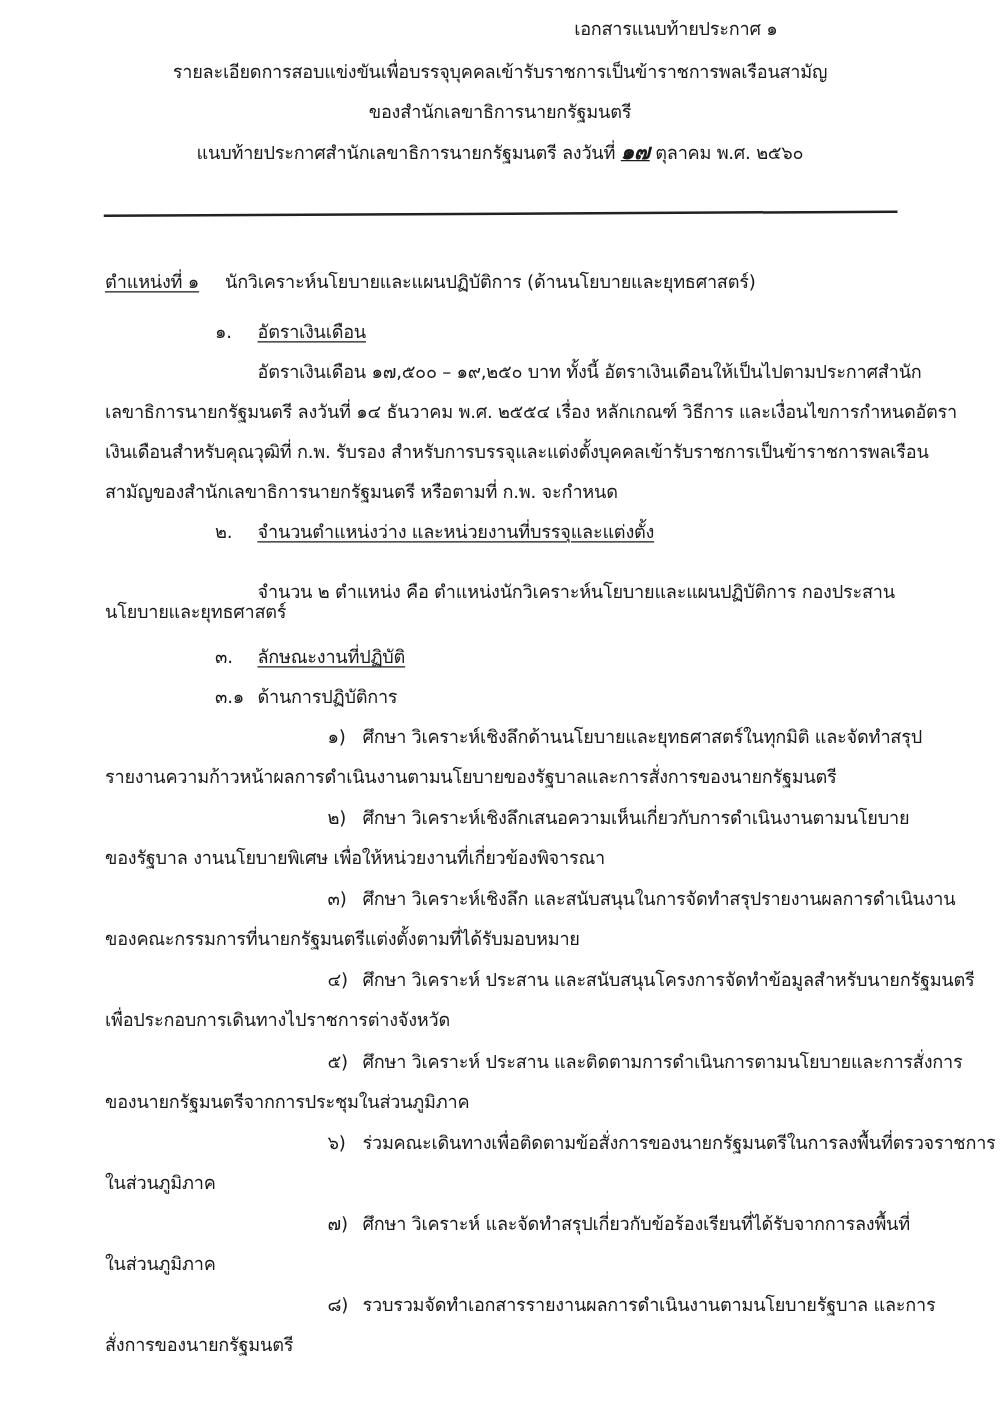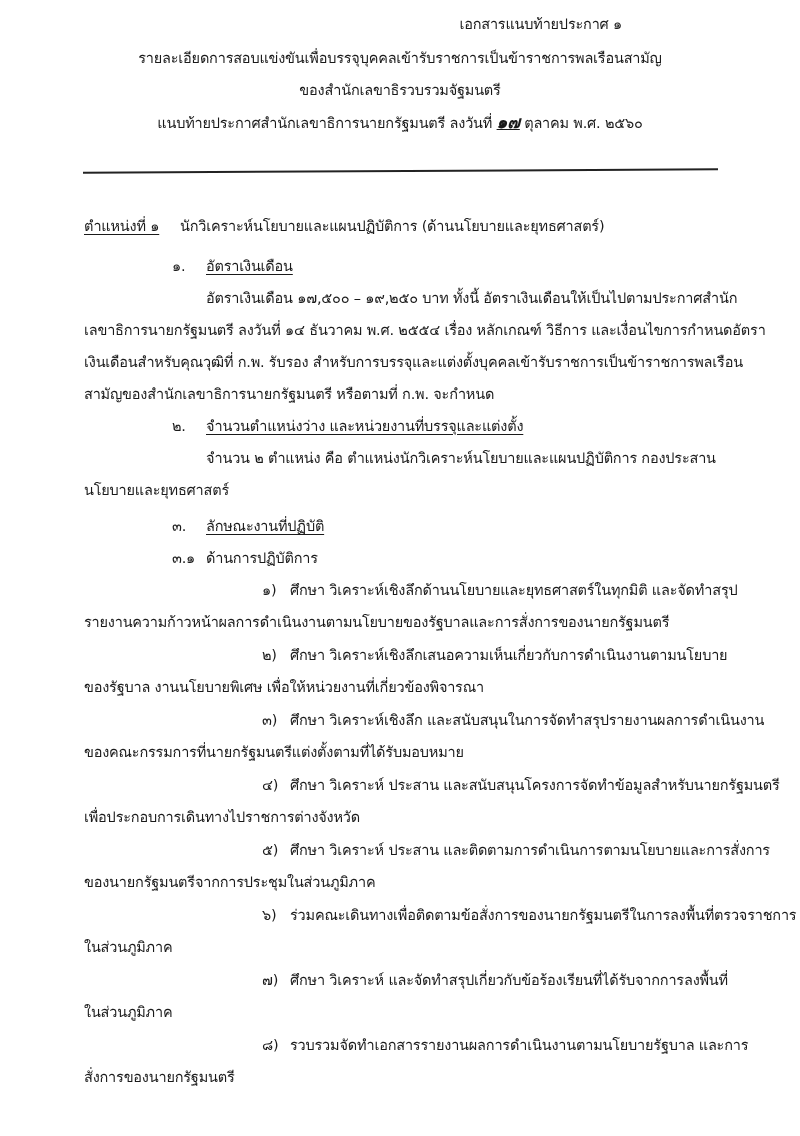--- a/index.html
+++ b/index.html
@@ -17,21 +17,21 @@
   .rule { position: absolute; left: 83px; top: 170px; width: 635px; height: 0; border-top: 2px solid #222; transform: rotate(-0.3deg); }
 </style>
 </head>
 <body>
 
 <div class="page">
 
   <div class="line" style="right:78px; top:14px;">เอกสารแนบท้ายประกาศ ๑</div>
 
   <div class="line center" style="top:48px;">รายละเอียดการสอบแข่งขันเพื่อบรรจุบุคคลเข้ารับราชการเป็นข้าราชการพลเรือนสามัญ</div>
-  <div class="line center" style="top:80px;">ของสำนักเลขาธิรวบรวมจัฐมนตรี</div>
+  <div class="line center" style="top:80px;">ของสำนักเลขาธิการนายกรัฐมนตรี</div>
   <div class="line center" style="top:112px;">
     <span>แนบท้ายประกาศสำนักเลขาธิการนายกรัฐมนตรี  ลงวันที่</span>
     <span class="bolddate">๑๗</span>
     <span>ตุลาคม  พ.ศ.  ๒๕๖๐</span>
   </div>
 
   <div class="rule"></div>
 
   <div class="line" style="left:84px; top:216px;">
     <span class="u">ตำแหน่งที่ ๑</span>
@@ -40,21 +40,21 @@
 
   <div class="line" style="left:172px; top:256px;">๑.</div>
   <div class="line u" style="left:206px; top:256px;">อัตราเงินเดือน</div>
   <div class="line" style="left:206px; top:288px;">อัตราเงินเดือน ๑๗,๕๐๐ – ๑๙,๒๕๐ บาท ทั้งนี้ อัตราเงินเดือนให้เป็นไปตามประกาศสำนัก</div>
   <div class="line" style="left:84px; top:320px;">เลขาธิการนายกรัฐมนตรี ลงวันที่ ๑๔ ธันวาคม พ.ศ. ๒๕๕๔ เรื่อง หลักเกณฑ์ วิธีการ และเงื่อนไขการกำหนดอัตรา</div>
   <div class="line" style="left:84px; top:352px;">เงินเดือนสำหรับคุณวุฒิที่ ก.พ. รับรอง สำหรับการบรรจุและแต่งตั้งบุคคลเข้ารับราชการเป็นข้าราชการพลเรือน</div>
   <div class="line" style="left:84px; top:384px;">สามัญของสำนักเลขาธิการนายกรัฐมนตรี หรือตามที่ ก.พ. จะกำหนด</div>
 
   <div class="line" style="left:172px; top:416px;">๒.</div>
   <div class="line u" style="left:206px; top:416px;">จำนวนตำแหน่งว่าง และหน่วยงานที่บรรจุและแต่งตั้ง</div>
-  <div class="line" style="left:206px; top:448px;">จำนวน ๒ ตำแหน่ง คือ ตำแหน่งนักวิเคราะห์นโยบายและแผนปฏิบัติการ กองประสาน</div>
+  <div class="line" style="left:206px; top:464px;">จำนวน ๒ ตำแหน่ง คือ ตำแหน่งนักวิเคราะห์นโยบายและแผนปฏิบัติการ กองประสาน</div>
   <div class="line" style="left:84px; top:480px;">นโยบายและยุทธศาสตร์</div>
 
   <div class="line" style="left:172px; top:516px;">๓.</div>
   <div class="line u" style="left:206px; top:516px;">ลักษณะงานที่ปฏิบัติ</div>
   <div class="line" style="left:172px; top:548px;">๓.๑</div>
   <div class="line" style="left:206px; top:548px;">ด้านการปฏิบัติการ</div>
 
   <div class="line" style="left:262px; top:580px;">๑)</div>
   <div class="line" style="left:290px; top:580px;">ศึกษา วิเคราะห์เชิงลึกด้านนโยบายและยุทธศาสตร์ในทุกมิติ และจัดทำสรุป</div>
   <div class="line" style="left:84px; top:612px;">รายงานความก้าวหน้าผลการดำเนินงานตามนโยบายของรัฐบาลและการสั่งการของนายกรัฐมนตรี</div>

